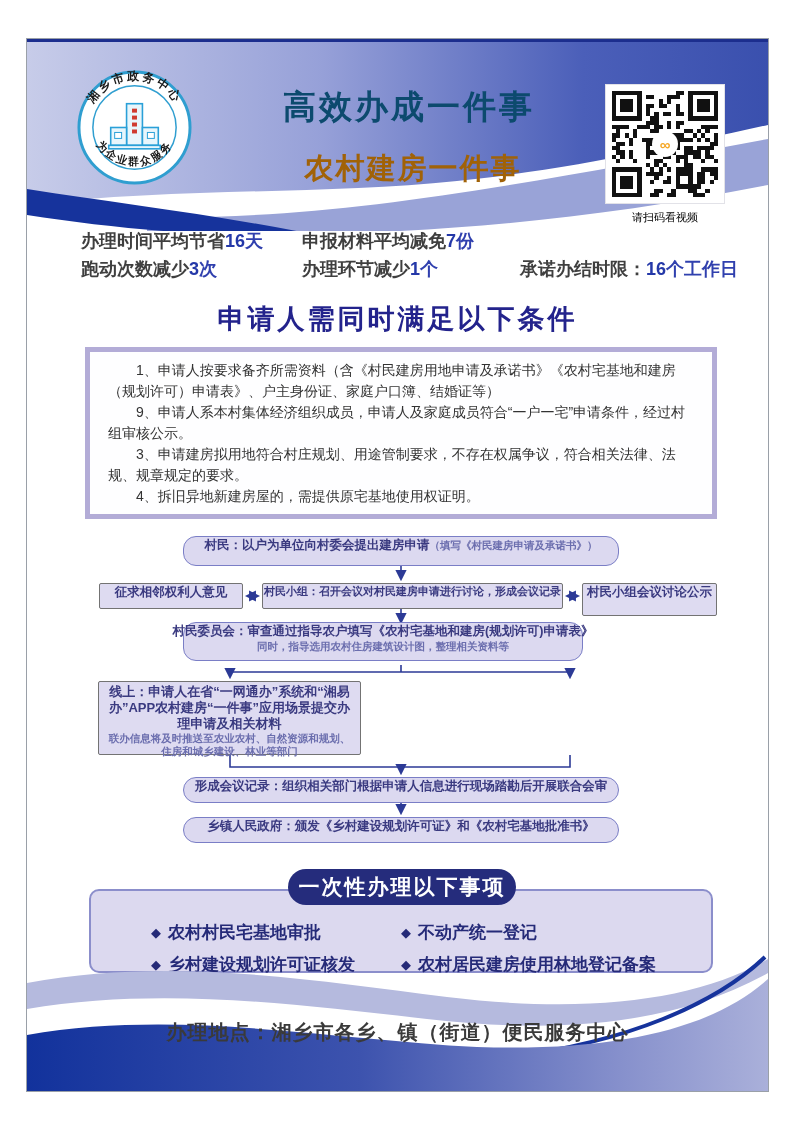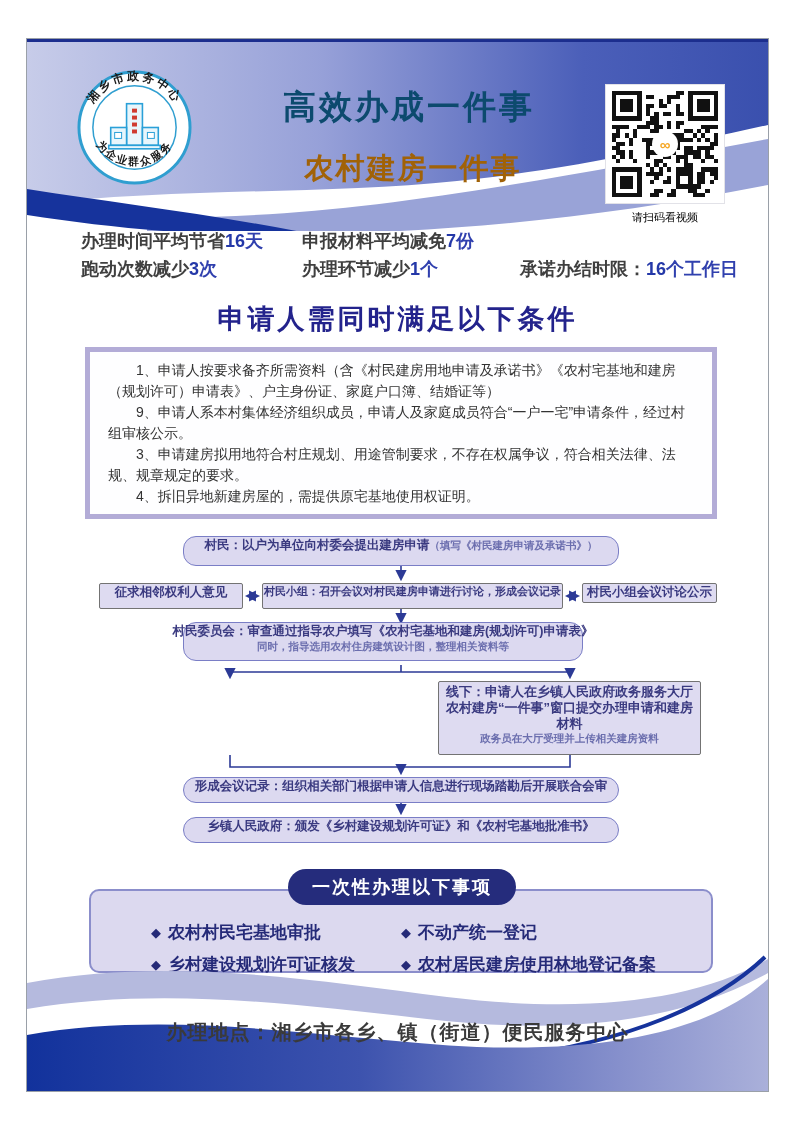--- a/index.html
+++ b/index.html
@@ -34,32 +34,32 @@
   .flow{position:absolute;left:0;top:492px;width:741px;height:330px;}
   .flow svg.lines{position:absolute;left:0;top:0;}
   .fbox{position:absolute;box-sizing:border-box;display:flex;flex-direction:column;align-items:center;justify-content:flex-start;background:#dcd9f0;color:#3a3a80;font-weight:bold;text-align:center;}
   .round{border:1.5px solid #7a7ec6;border-radius:13px;}
   .rect{border:1px solid #737373;border-radius:2px;background:#dedbf1;}
   .fmain{font-size:12.5px;white-space:nowrap;}
   .fnote{font-family:"Liberation Serif","DejaVu Serif",serif;font-weight:bold;font-size:10.5px;color:#6b6eae;}
   #fA{left:156px;top:5px;width:436px;height:30px;}
   #fL{left:72px;top:52px;width:144px;height:26px;font-size:12.5px;}
   #fC{left:235px;top:52px;width:301px;height:26px;font-size:11px;white-space:nowrap;}
-  #fR{left:555px;top:52px;width:135px;height:20px;font-size:12.5px;}
+  #fR{left:555px;top:52px;width:135px;height:33px;font-size:12.5px;}
   #fB{left:156px;top:91px;width:400px;height:39px;}
   #fOn{left:71px;top:150px;width:263px;height:74px;padding:2px 6px;}
   #fOff{left:411px;top:150px;width:263px;height:74px;padding:2px 6px;}
   #fOn .bm,#fOff .bm{font-size:13px;line-height:16px;white-space:normal;}
   #fOn .fnote,#fOff .fnote{line-height:13px;}
   #fD{left:156px;top:246px;width:436px;height:26px;}
   #fE{left:156px;top:286px;width:436px;height:26px;}
 
   
   .ot-box{position:absolute;left:62px;top:850px;width:624px;height:84px;background:#dcd9ef;border:2px solid #8b8ecb;border-radius:10px;box-sizing:border-box;}
-  .ot-pill{position:absolute;left:261px;top:830px;width:228px;height:36px;background:#252c7c;border-radius:18px;display:flex;align-items:center;justify-content:center;color:#fff;font-size:18px;font-weight:bold;letter-spacing:2px;}
+  .ot-pill{position:absolute;left:261px;top:830px;width:228px;height:36px;background:#252c7c;border-radius:18px;display:flex;align-items:center;justify-content:center;color:#fff;font-size:21px;font-weight:bold;letter-spacing:2px;}
   .ot-grid{position:absolute;left:124px;top:882px;display:grid;grid-template-columns:250px auto;grid-row-gap:9px;}
   .ot-item{font-size:17px;font-weight:bold;color:#252a78;white-space:nowrap;display:flex;align-items:center;}
   .ot-item .dia{font-size:13px;margin-right:7px;color:#252a78;}
 
   
   .bottom-wave{position:absolute;left:0;top:900px;width:741px;height:152px;}
   .footer-loc{position:absolute;left:0;top:980px;width:741px;text-align:center;font-size:20px;font-weight:bold;color:#3a3a3a;letter-spacing:1px;z-index:5;}
 </style>
 </head>
 <body>
@@ -373,23 +373,23 @@
     <div class="fbox round" id="fA">
       <div class="fmain"><span>村民：以户为单位向村委会提出建房申请</span><span class="fnote">（填写《村民建房申请及承诺书》）</span></div>
     </div>
     <div class="fbox rect" id="fL">征求相邻权利人意见</div>
     <div class="fbox rect" id="fC">村民小组：召开会议对村民建房申请进行讨论，形成会议记录</div>
     <div class="fbox rect" id="fR">村民小组会议讨论公示</div>
     <div class="fbox round" id="fB">
       <div class="fmain">村民委员会：审查通过指导农户填写《农村宅基地和建房(规划许可)申请表》</div>
       <div class="fnote">同时，指导选用农村住房建筑设计图，整理相关资料等</div>
     </div>
-    <div class="fbox rect" id="fOff">
-      <div class="bm">线下：申请人在乡镇人民政府政务服务大厅农村建房“一件事”窗口提交办理申请和建房材料</div>
-      <div class="fnote">政务员在大厅受理并上传相关建房资料</div>
+    <div class="fbox rect" id="fOn">
+      <div class="bm">线上：申请人在省“一网通办”系统和“湘易办”APP农村建房“一件事”应用场景提交办理申请及相关材料</div>
+      <div class="fnote">联办信息将及时推送至农业农村、自然资源和规划、住房和城乡建设、林业等部门</div>
     </div>
     <div class="fbox round" id="fD">
       <div class="fmain">形成会议记录：组织相关部门根据申请人信息进行现场踏勘后开展联合会审</div>
     </div>
     <div class="fbox round" id="fE">
       <div class="fmain">乡镇人民政府：颁发《乡村建设规划许可证》和《农村宅基地批准书》</div>
     </div>
   </div>
 
   <div class="ot-box"></div>

